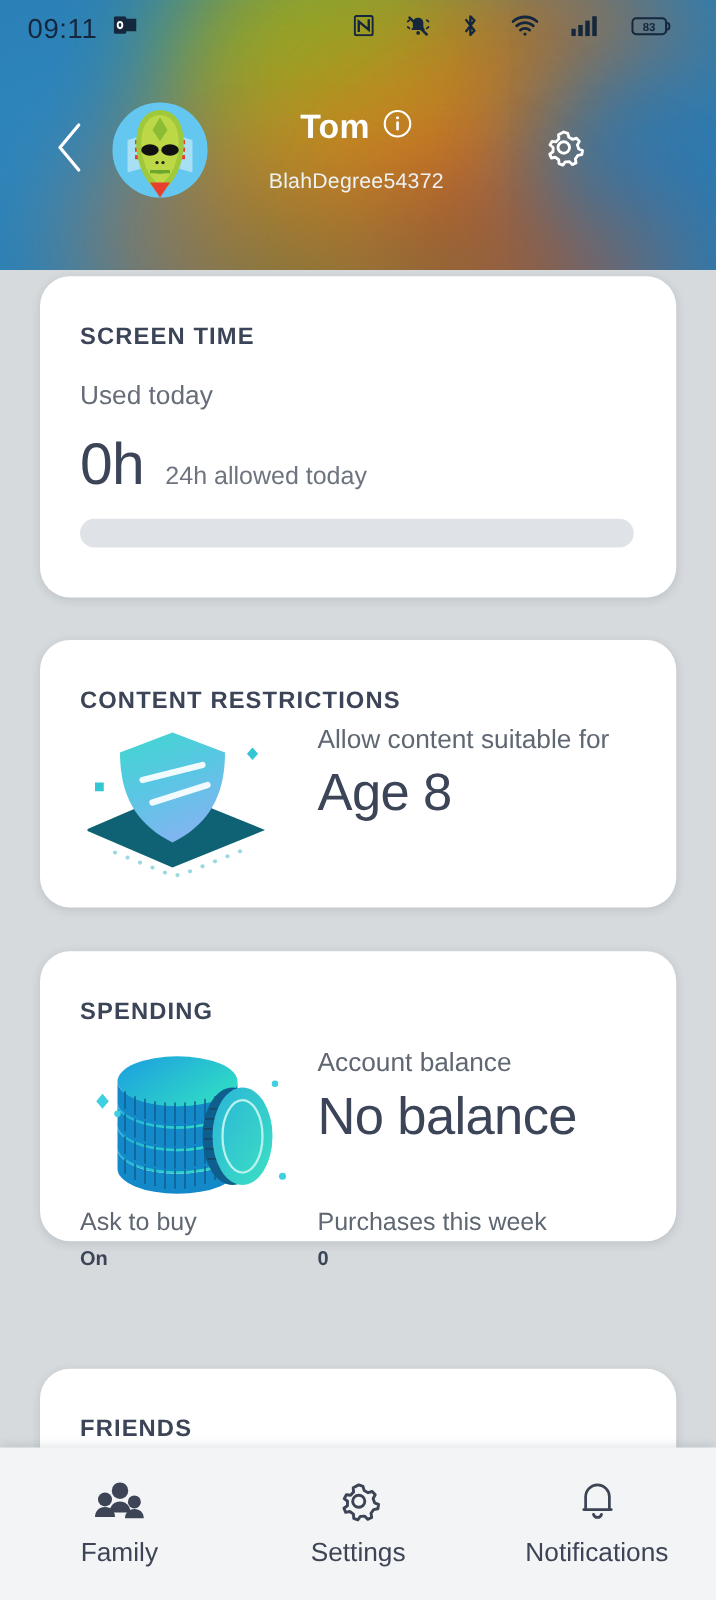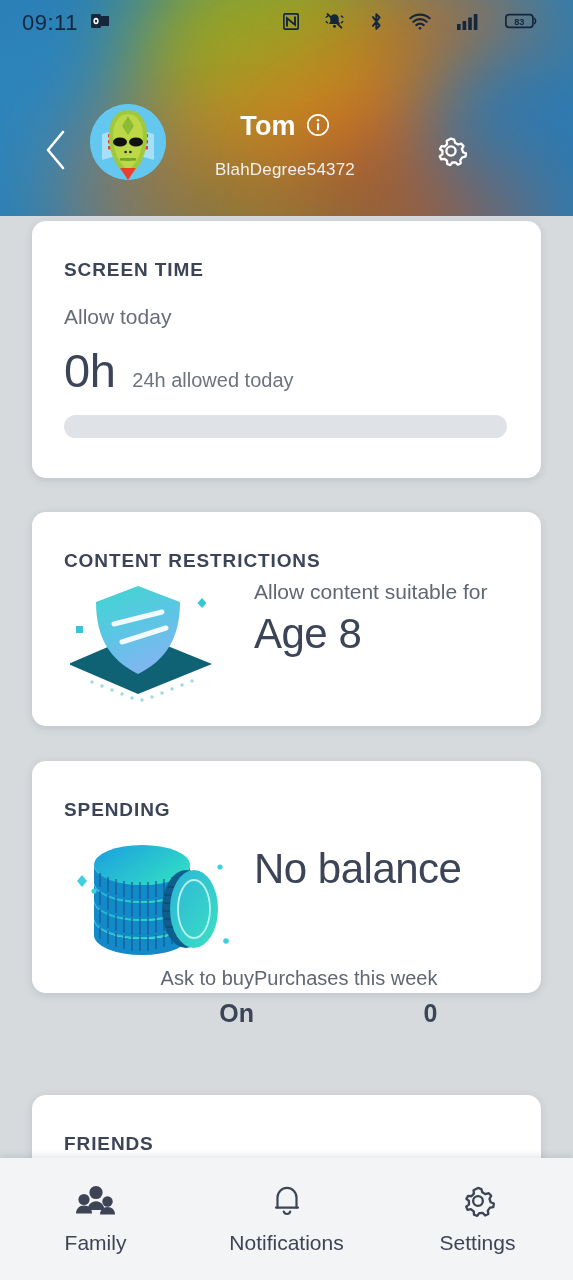--- a/index.html
+++ b/index.html
@@ -46,21 +46,21 @@
     font-size:22px; font-weight:400; letter-spacing:.5px;
     color:#15273c;
   }
   .sb-left { display:flex; align-items:center; gap:13px; }
   .sb-right { margin-left:auto; display:flex; align-items:center; gap:26px; }
   .sb-icon { display:block; }
 
   
   .profile {
     position:absolute; left:0; top:60px; width:502px; height:120px;
-    display:flex; align-items:flex-end;
+    display:flex; align-items:center;
   }
   .back-btn {
     width:56px; height:56px; margin-left:28px;
     display:flex; align-items:center; justify-content:center;
     cursor:pointer;
   }
   .avatar {
     width:76px; height:76px; border-radius:50%;
     margin-left:6px;
     overflow:hidden; flex:none;
@@ -85,21 +85,21 @@
     cursor:pointer;
   }
 
   
   .content {
     position:absolute; left:0; top:216px; width:573px; bottom:0;
   }
   .card {
     position:absolute; left:32px; width:509px;
     background:#ffffff;
-    border-radius:14px;
+    border-radius:24px;
     box-shadow:0 2px 8px rgba(40,55,70,.14);
   }
   #card-screentime   { top:5px;   height:257px; }
   #card-content      { top:296px; height:214px; }
   #card-spending     { top:545px; height:232px; }
   #card-friends      { top:879px; height:160px; }
 
   .card-title {
     position:absolute; left:32px; top:38px;
     font-size:19px; font-weight:bold; letter-spacing:.9px;
@@ -140,24 +140,24 @@
   .sp-text { position:absolute; left:222px; top:78px; }
   .sp-label { font-size:21px; color:#5f6772; }
   .sp-value {
     font-size:42px; color:#3c4458; font-weight:300;
     margin-top:6px; letter-spacing:-.5px;
   }
   .sp-stats {
     position:absolute; left:32px; top:206px; right:30px;
     display:flex;
   }
-  .sp-stat { width:190px;text-align:right; }
+  .sp-stat { width:190px; }
   .sp-stat.wide { width:auto; }
   .sp-stat-label { font-size:20px; color:#5f6772; }
-  .sp-stat-value { font-size:25px; color:#3c4458; font-weight:bold; margin-top:9px; }
+  .sp-stat-value { font-size:16px; color:#3c4458; font-weight:bold; margin-top:9px; }
 
   
   .bottomnav {
     position:absolute; left:0; bottom:0; width:573px; height:122px;
     background:#f3f4f5;
     box-shadow:0 -2px 7px rgba(40,55,70,.13);
     display:flex; align-items:flex-start;
   }
   .nav-item {
     flex:1;
@@ -322,21 +322,21 @@
           </g>
         </svg>
       </span>
     </div>
   </div>
 
   <div class="content">
 
     <div class="card" id="card-screentime">
       <div class="card-title">SCREEN TIME</div>
-      <div class="st-used">Allow today</div>
+      <div class="st-used">Used today</div>
       <div class="st-row">
         <span class="st-big">0h</span>
         <span class="st-allowed">24h allowed today</span>
       </div>
       <div class="progress">
         <div class="progress-fill" style="width: 0%;"></div>
       </div>
     </div>
 
     <div class="card" id="card-content">
@@ -422,20 +422,21 @@
           <ellipse cx="124" cy="76" rx="24" ry="39" fill="url(#cg2)"></ellipse>
           <ellipse cx="124" cy="76" rx="16" ry="29" fill="none" stroke="#b7f3ec" stroke-width="1.8"></ellipse>
 
           <path d="M12 42 l5 6 -5 6 -5-6 z" fill="#3ecfe0"></path>
           <circle cx="24" cy="58" r="2.6" fill="#3ecfe0"></circle>
           <circle cx="150" cy="34" r="2.6" fill="#3ecfe0"></circle>
           <circle cx="156" cy="108" r="2.8" fill="#3ecfe0"></circle>
         </svg>
       </div>
       <div class="sp-text">
+        <div class="sp-label">Account balance</div>
         <div class="sp-value">No balance</div>
       </div>
       <div class="sp-stats">
         <div class="sp-stat">
           <div class="sp-stat-label">Ask to buy</div>
           <div class="sp-stat-value">On</div>
         </div>
         <div class="sp-stat wide">
           <div class="sp-stat-label">Purchases this week</div>
           <div class="sp-stat-value">0</div>
@@ -459,35 +460,35 @@
           <path d="M1 29.5 c0-4.7 3.3-8 8-8 s8 3.3 8 8 z" fill="#3d4455"></path>
           <circle cx="32.5" cy="17.5" r="5.2" fill="#3d4455"></circle>
           <path d="M25 30.5 c0-4.3 3-7.4 7.5-7.4 s7.5 3.1 7.5 7.4 z" fill="#3d4455"></path>
         </svg>
       </span>
       <span class="nav-label">Family</span>
     </div>
 
     <div class="nav-item">
       <span class="nav-icon">
+        <svg width="38" height="38" viewBox="0 0 36 36">
+          <g fill="none" stroke="#3d4455" stroke-width="2.2" stroke-linejoin="round">
+            <path d="M18 5.6 l3.2 1.1 .9 3.1 3 1.7 3.1-.9 2.3 2.5-1.6 2.8 1.1 3.3 3 1.2-.5 3.3-3.2.6-2 2.8.5 3.2-3 1.4-2.2-2.4-3.4.2-1.9 2.6-3.1-1.1-.2-3.2-2.8-2-3.1.6-1.3-3.1 2.6-1.9.1-3.4-2.5-2 1.6-2.9 3.2.4 2.3-2.5-.3-3.2z"></path>
+            <circle cx="18" cy="18" r="4.6"></circle>
+          </g>
+        </svg>
+      </span>
+      <span class="nav-label">Settings</span>
+    </div>
+
+    <div class="nav-item">
+      <span class="nav-icon">
         <svg width="34" height="36" viewBox="0 0 34 36">
           <path d="M7.5 24.5 V14.5 C7.5 9.2 11.8 4.9 17 4.9 s9.5 4.3 9.5 9.6 v10" fill="none" stroke="#3d4455" stroke-width="2.2" stroke-linecap="round"></path>
           <path d="M6 24.6 h22" stroke="#3d4455" stroke-width="2.2" stroke-linecap="round"></path>
           <path d="M13.8 28.5 a3.3 3.3 0 0 0 6.4 0" fill="none" stroke="#3d4455" stroke-width="2.2" stroke-linecap="round"></path>
         </svg>
       </span>
       <span class="nav-label">Notifications</span>
     </div>
-
-    <div class="nav-item">
-      <span class="nav-icon">
-        <svg width="38" height="38" viewBox="0 0 36 36">
-          <g fill="none" stroke="#3d4455" stroke-width="2.2" stroke-linejoin="round">
-            <path d="M18 5.6 l3.2 1.1 .9 3.1 3 1.7 3.1-.9 2.3 2.5-1.6 2.8 1.1 3.3 3 1.2-.5 3.3-3.2.6-2 2.8.5 3.2-3 1.4-2.2-2.4-3.4.2-1.9 2.6-3.1-1.1-.2-3.2-2.8-2-3.1.6-1.3-3.1 2.6-1.9.1-3.4-2.5-2 1.6-2.9 3.2.4 2.3-2.5-.3-3.2z"></path>
-            <circle cx="18" cy="18" r="4.6"></circle>
-          </g>
-        </svg>
-      </span>
-      <span class="nav-label">Settings</span>
-    </div>
   </div>
 
 </div>
 
 </body></html>

